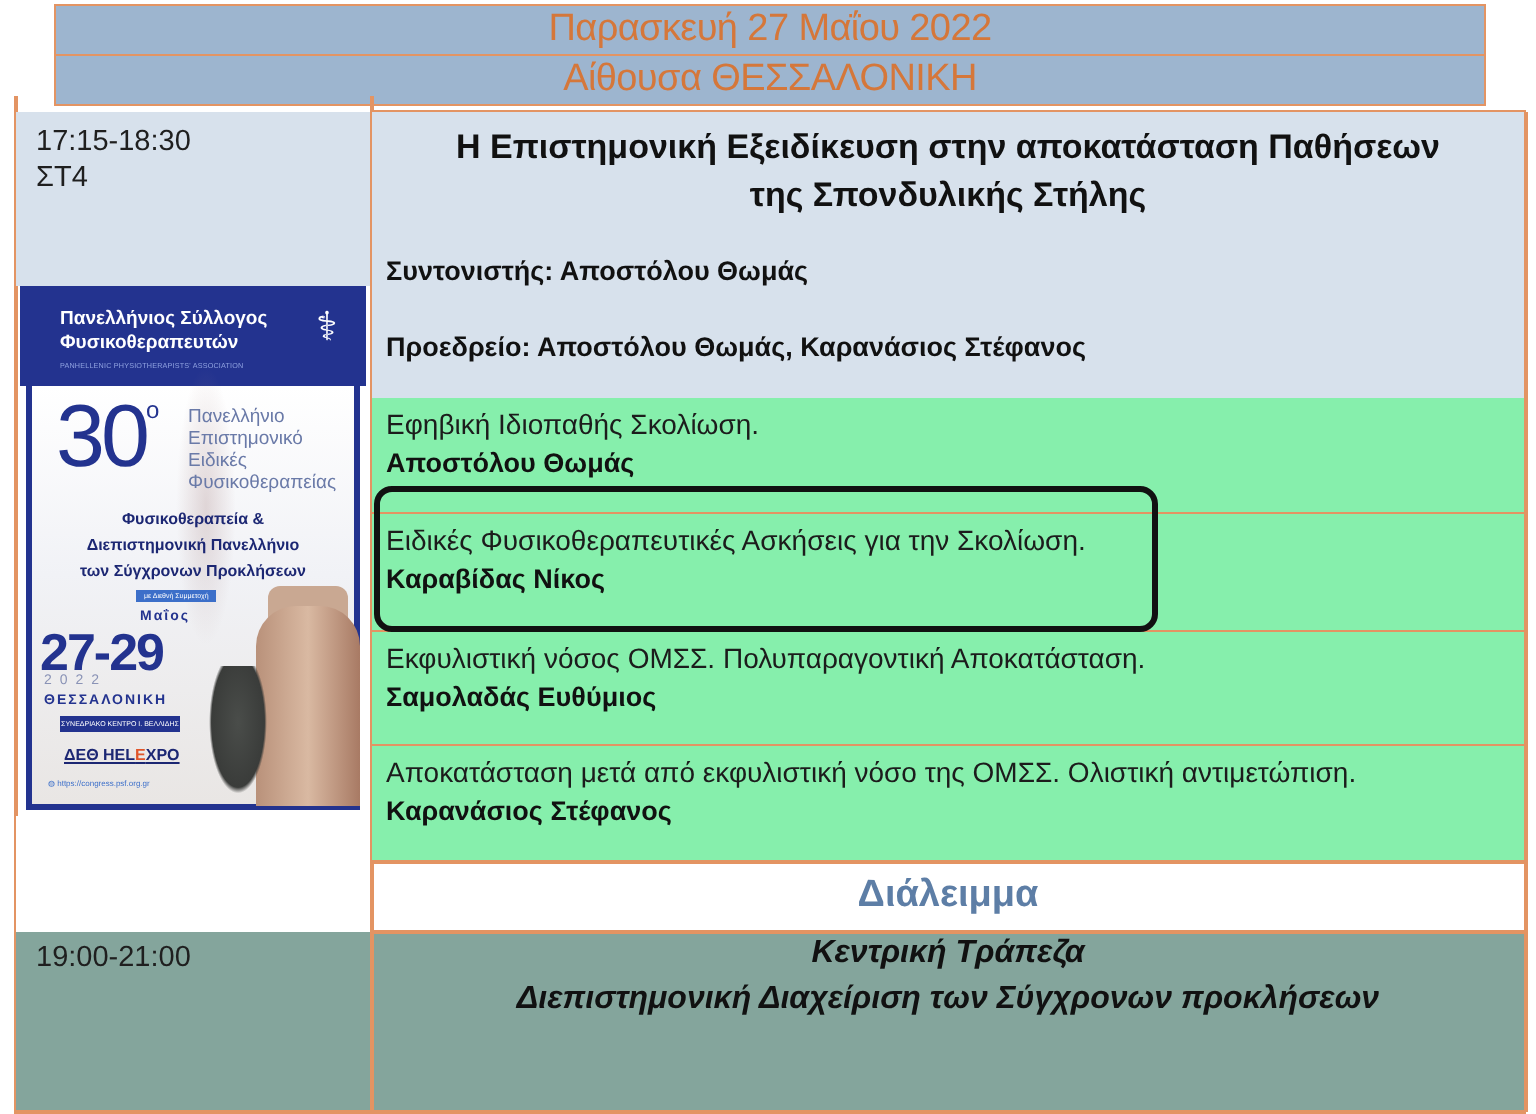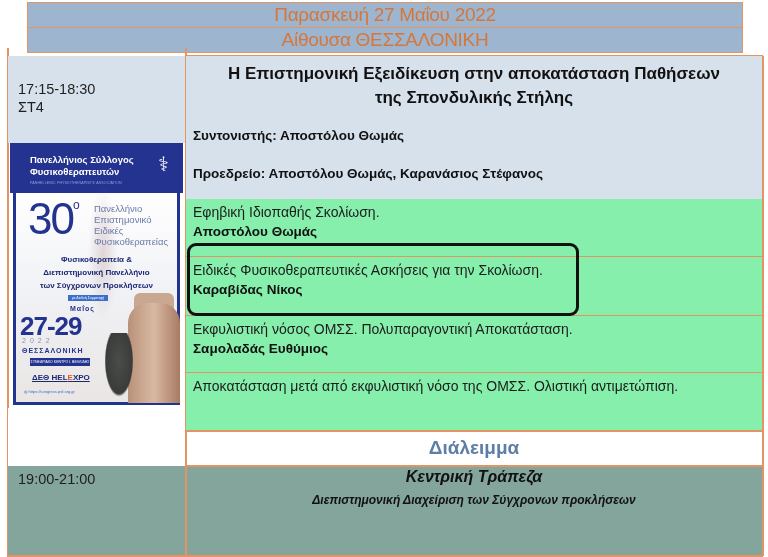--- a/index.html
+++ b/index.html
@@ -23,21 +23,21 @@
   .hdr2 { top:27px; height:26px; line-height:24px; }
 
   
   .frame-left { left:7px; top:48px; width:1.5px; height:508px; background:#e39463; }
   .frame-right{ left:762px; top:56px; width:1.5px; height:500px; background:#e39463; }
   .frame-top-right{ left:185px; top:55px; width:578px; height:1.5px; background:#e39463; }
   .col-div { left:185px; top:48px; width:1.5px; height:508px; background:#e39463; }
   .frame-bottom { left:7px; top:555px; width:756px; height:1.5px; background:#e39463; }
 
   .cell-time {
-    left:8px; width:177px; padding:24px 0 0 10px;
+    left:8px; width:177px; padding:6px 0 0 10px;
     font-size:14.5px; line-height:18px; color:#1f1f1f;
   }
   .session-left { top:56px; height:87px; background:#d7e1ec; }
   .session-right {
     left:186px; top:56px; width:576px; height:143px; background:#d7e1ec;
   }
   .session-title {
     position:absolute; left:0; right:0; top:6px; text-align:center;
     font-weight:bold; font-size:17px; line-height:24px; color:#111;
   }
@@ -58,21 +58,21 @@
     text-align:center; font-weight:bold; font-size:19px; line-height:34px; color:#5d7ea6;
   }
   .left-under { left:8px; top:408px; width:177px; height:58px; background:#fff; }
 
   .green-left { left:8px; top:466px; width:177px; height:89px; background:#84a59c;
     padding:0 0 0 10px; font-size:14.5px; line-height:18px; }
   .green-right { left:186px; top:466px; width:576px; height:89px; background:#84a59c;
     text-align:center; font-style:italic; font-weight:bold; color:#111; }
   .green-right .g1 { font-size:19px; line-height:26px; padding-top:4px; }
   .green-right .g2 { font-size:16px; line-height:22px; }
-  .green-right .g3 { font-size:12px; line-height:24px; }
+  .green-right .g3 { font-size:16px; line-height:24px; }
 
   
   .poster { left:10px; top:143px; width:173px; height:265px; background:#fff; overflow:hidden; }
   .poster-head { position:absolute; left:0; top:0; width:173px; height:50px; background:#23338f; }
   .poster-org { position:absolute; left:20px; top:11px; color:#fff; font-weight:bold; font-size:9.5px; line-height:12px; }
   .poster-org-sub { position:absolute; left:20px; top:38px; color:#8fa2e0; font-size:3.6px; letter-spacing:.1px; }
   .poster-caduceus { position:absolute; left:148px; top:10px; color:#fff; font-size:20px; line-height:22px; }
   .poster-body { position:absolute; left:3px; top:50px; width:167px; height:212px;
     background:linear-gradient(#ffffff 0%, #f1f2f6 45%, #e9e6e4 100%);
     border-left:3px solid #23338f; border-right:3px solid #23338f; border-bottom:3px solid #23338f; box-sizing:border-box; }
@@ -132,20 +132,21 @@
 <div class="abs talk" style="top:257px;height:59px;">
   <div class="t-title">Ειδικές Φυσικοθεραπευτικές Ασκήσεις για την Σκολίωση.</div>
   <div class="t-speaker">Καραβίδας Νίκος</div>
 </div>
 <div class="abs talk" style="top:316px;height:57px;">
   <div class="t-title">Εκφυλιστική νόσος ΟΜΣΣ. Πολυπαραγοντική Αποκατάσταση.</div>
   <div class="t-speaker">Σαμολαδάς Ευθύμιος</div>
 </div>
 <div class="abs talk" style="top:373px;height:58px;">
   <div class="t-title">Αποκατάσταση μετά από εκφυλιστική νόσο της ΟΜΣΣ. Ολιστική αντιμετώπιση.</div>
+  <div class="t-speaker">Καρανάσιος Στέφανος</div>
 </div>
 
 <div class="abs poster">
   <div class="poster-head">
     <div class="poster-org">
       <div>Πανελλήνιος Σύλλογος</div>
       <div>Φυσικοθεραπευτών</div>
     </div>
     <div class="poster-org-sub">PANHELLENIC PHYSIOTHERAPISTS' ASSOCIATION</div>
     <div class="poster-caduceus">⚕</div>

